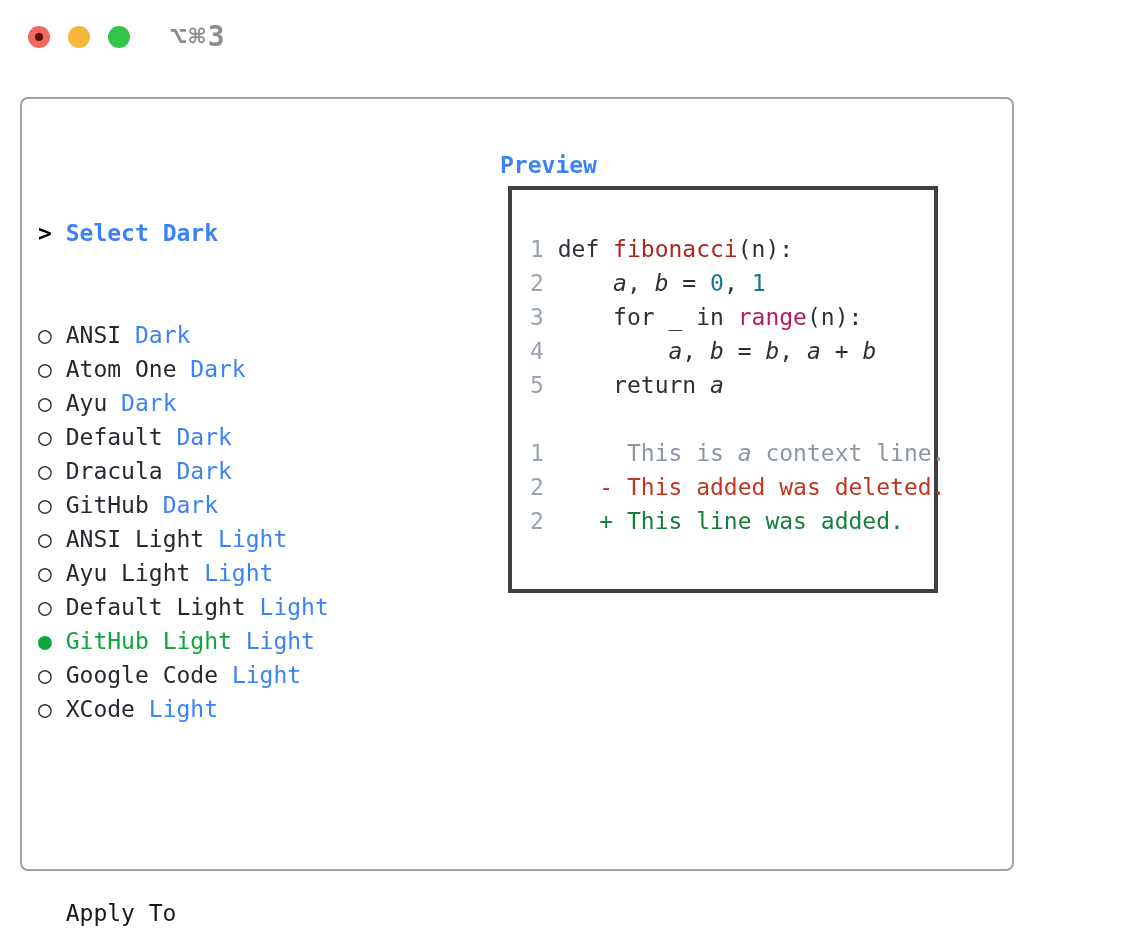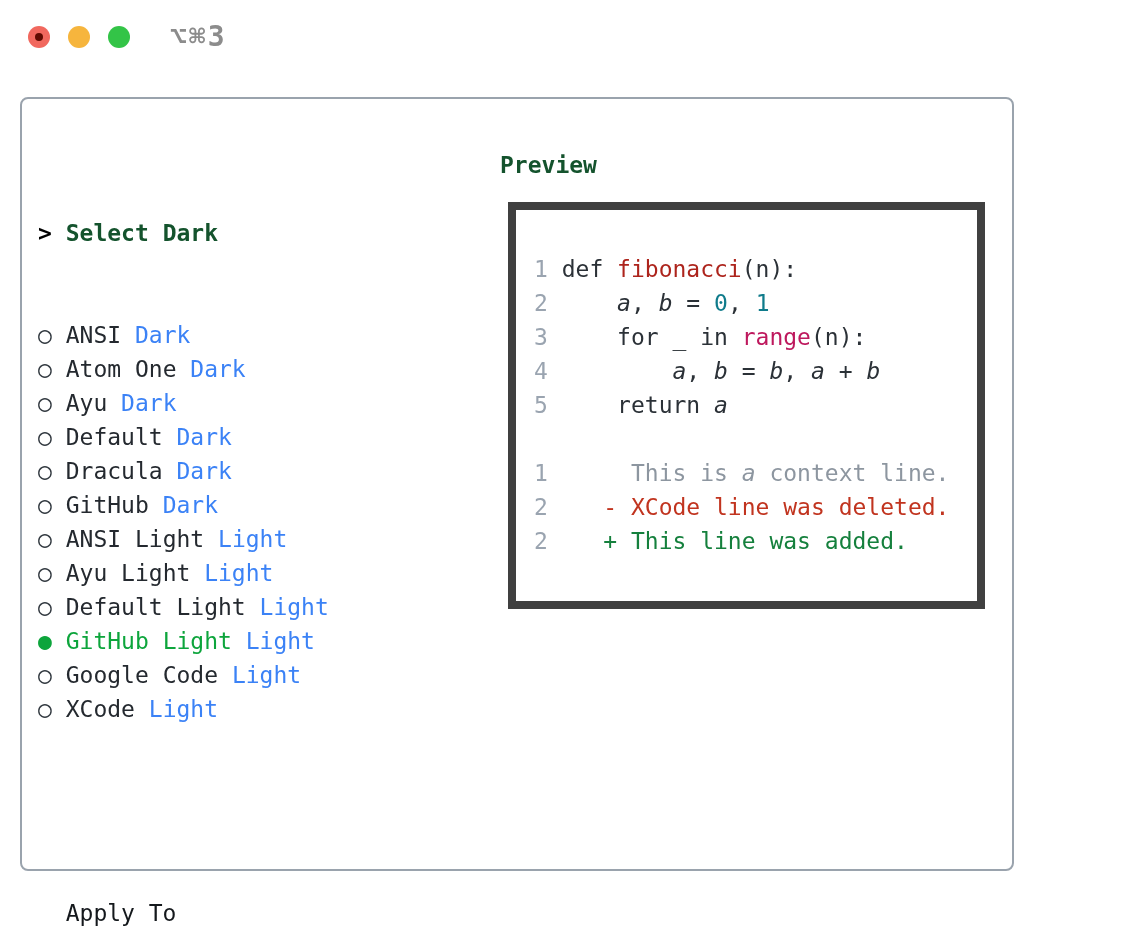--- a/index.html
+++ b/index.html
@@ -20,33 +20,33 @@
                color:#8c8c8c; letter-spacing:2px; }
 
   
   .main-box { position:absolute; left:20px; top:97px; width:994px; height:774px;
               border:2px solid #9aa3ad; border-radius:8px; background:#fff; }
 
   .mono-row { font-size:23px; line-height:34px; white-space:pre; }
 
   
   .col-left { position:absolute; left:38px; top:148px; }
-  .hdr { font-weight:bold; color:#14532d; }
+  .hdr { font-weight:bold; color:#3b82f6; }
   .prompt { font-weight:bold; color:#000; }
   .opt-marker { color:#343b42; }
   .opt-name { color:#24292f;text-align:right; }
   .opt-sel .opt-marker, .opt-sel .opt-name { color:#0da53c; }
   .opt-variant { color:#3b82f6; }
   .subheader { color:#14181c; margin-left:2ch; }
   .blank-row { height:34px; }
 
   
   .preview-title { position:absolute; left:500px; top:148px; }
-  .preview-box { position:absolute; left:508px; top:202px; width:477px; height:407px;
-                 border:8px solid #404040; background:#fff; }
+  .preview-box { position:absolute; left:508px; top:186px; width:430px; height:407px;
+                 border:4px solid #404040; background:#fff; }
   .preview-code { padding:42px 0 0 18px; }
 
   
   .tk-gutter { color:#9aa4b0; }
   .tk-fg   { color:#2b3137; }
   .tk-func { color:#ad241c; }
   .tk-num  { color:#0f7b8b; }
   .tk-call { color:#be185d; }
   .tk-var  { color:#2b3137; font-style:italic; }
   .tk-ctx  { color:#8d96a0;margin-top:20px; }
@@ -83,18 +83,18 @@
 
   <div class="preview-box">
     <div id="preview-code" class="preview-code">
         <div class="mono-row"><span class="tk-gutter">1 </span><span class="tk-fg">def </span><span class="tk-func">fibonacci</span><span class="tk-fg">(n):</span></div>
         <div class="mono-row"><span class="tk-gutter">2 </span><span class="tk-fg">    </span><span class="tk-var">a</span><span class="tk-fg">, </span><span class="tk-var">b</span><span class="tk-fg"> = </span><span class="tk-num">0</span><span class="tk-fg">, </span><span class="tk-num">1</span></div>
         <div class="mono-row"><span class="tk-gutter">3 </span><span class="tk-fg">    for _ in </span><span class="tk-call">range</span><span class="tk-fg">(n):</span></div>
         <div class="mono-row"><span class="tk-gutter">4 </span><span class="tk-fg">        </span><span class="tk-var">a</span><span class="tk-fg">, </span><span class="tk-var">b</span><span class="tk-fg"> = </span><span class="tk-var">b</span><span class="tk-fg">, </span><span class="tk-var">a</span><span class="tk-fg"> + </span><span class="tk-var">b</span></div>
         <div class="mono-row"><span class="tk-gutter">5 </span><span class="tk-fg">    return </span><span class="tk-var">a</span></div>
         <div class="mono-row blank-row"></div>
         <div class="mono-row"><span class="tk-gutter">1 </span><span class="tk-ctx">     This is </span><span class="tk-ctxvar">a</span><span class="tk-ctx"> context line.</span></div>
-        <div class="mono-row"><span class="tk-gutter">2 </span><span class="tk-fg">   </span><span class="tk-del">- XCode line was deleted.</span></div>
+        <div class="mono-row"><span class="tk-gutter">2 </span><span class="tk-fg">   </span><span class="tk-del">- This added was deleted.</span></div>
         <div class="mono-row"><span class="tk-gutter">2 </span><span class="tk-fg">   </span><span class="tk-add">+ This line was added.</span></div>
       </div>
   </div>
 
 </div>
 
 </body></html>

